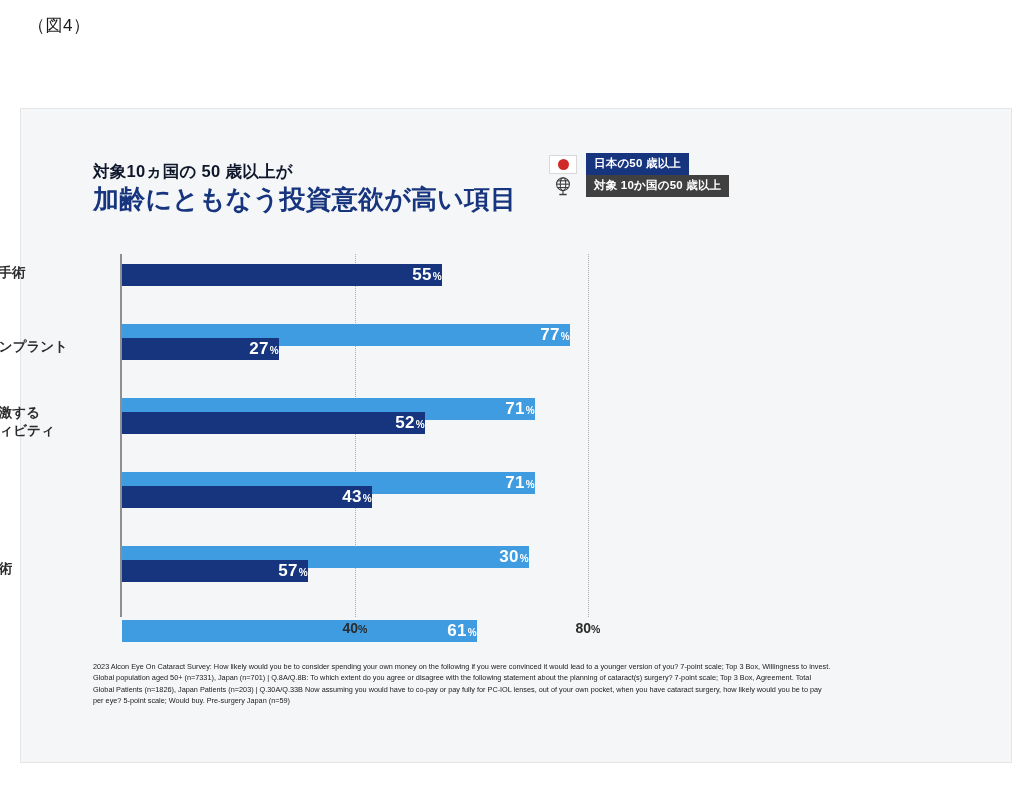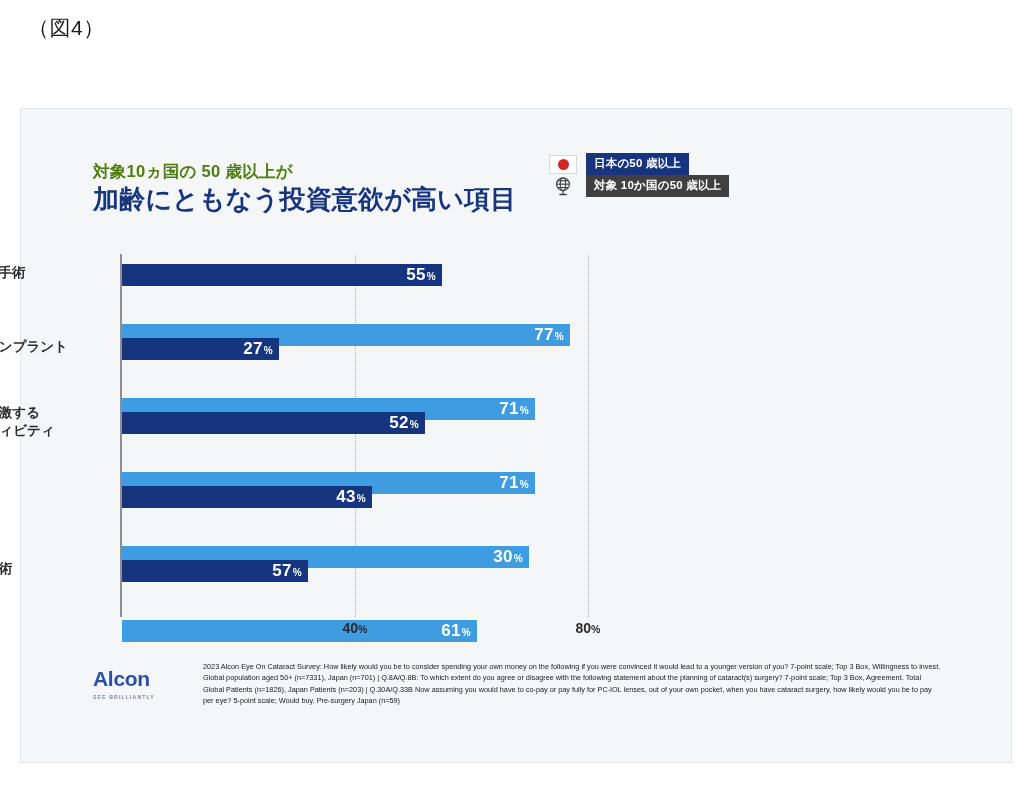--- a/index.html
+++ b/index.html
@@ -4,31 +4,31 @@
 <style>
   * { box-sizing: border-box; margin: 0; padding: 0; }
   body {
     width: 1034px; height: 804px;
     background: #ffffff;
     font-family: "Liberation Sans", "DejaVu Sans", sans-serif;
     overflow: hidden;
   }
   #caption {
     position: absolute; left: 28px; top: 14px;
-    font-size: 21px; color: #1a1a1a; letter-spacing: .5px;
+    font-size: 17px; color: #1a1a1a; letter-spacing: .5px;
   }
   #slide {
     position: absolute; left: 20px; top: 108px;
     width: 992px; height: 655px;
     background: #f5f6f7;
     border: 1px solid #e3e5e7;
   }
   #chart-header { position: absolute; left: 72px; top: 52px; width: 700px; }
   #title-line1 {
-    font-size: 16.5px; font-weight: bold; color: #4d7c0f;
+    font-size: 16.5px; font-weight: bold; color: #0f172a;
     letter-spacing: .3px; line-height: 1.3;
   }
   #title-line2 {
     font-size: 26px; font-weight: bold; color: #16357e;
     letter-spacing: .2px; line-height: 1.25; margin-top: 1px;
   }
   #legend {
     position: absolute; left: 528px; top: 44px;
     display: flex; flex-direction: column; gap: 0;
   }
@@ -62,21 +62,21 @@
     white-space: pre-line;
   }
   .bar {
     position: absolute; left: 29px; height: 22px;
     display: flex; align-items: center; justify-content: flex-end;
   }
   .bar.dark { background: #16357e; }
   .bar.light { background: #3f9ce0; margin-top: 36px; }
   .bar-val {
     color: #ffffff; font-weight: bold; font-size: 17px;
-    padding-right: 6px; letter-spacing: .3px;
+    letter-spacing: .3px;
   }
   .bar-val .pct { font-size: 10px; font-weight: bold; margin-left: 1px; }
 
   .tick {
     position: absolute; top: 366px; transform: translateX(-50%);
     font-size: 14px; font-weight: bold; color: #2b2b2b;
   }
   .tick .pct { font-size: 10.5px; }
 
   #footer { position: absolute; left: 72px; top: 552px; width: 860px; display: flex; gap: 22px; }
@@ -184,20 +184,16 @@
       <div class="bar light" style="top:24px;width:355px">
         <span class="bar-val"><span>61</span><span class="pct">%</span></span>
       </div>
     </div>
 
     <div class="tick" style="left:262px">40<span class="pct">%</span></div>
     <div class="tick" style="left:495px">80<span class="pct">%</span></div>
   </div>
 
   <div id="footer">
-    <div id="logo">
-      <div id="logo-word">Alcon</div>
-      <div id="logo-tag">SEE BRILLIANTLY</div>
-    </div>
     <div id="footnote">2023 Alcon Eye On Cataract Survey: How likely would you be to consider spending your own money on the following if you were convinced it would lead to a younger version of you? 7-point scale; Top 3 Box, Willingness to invest. Global population aged 50+ (n=7331), Japan (n=701) | Q.8A/Q.8B: To which extent do you agree or disagree with the following statement about the planning of cataract(s) surgery? 7-point scale; Top 3 Box, Agreement. Total Global Patients (n=1826), Japan Patients (n=203) | Q.30A/Q.33B Now assuming you would have to co-pay or pay fully for PC-IOL lenses, out of your own pocket, when you have cataract surgery, how likely would you be to pay per eye? 5-point scale; Would buy. Pre-surgery Japan (n=59)</div>
   </div>
 
 </div>
 
 </body></html>

